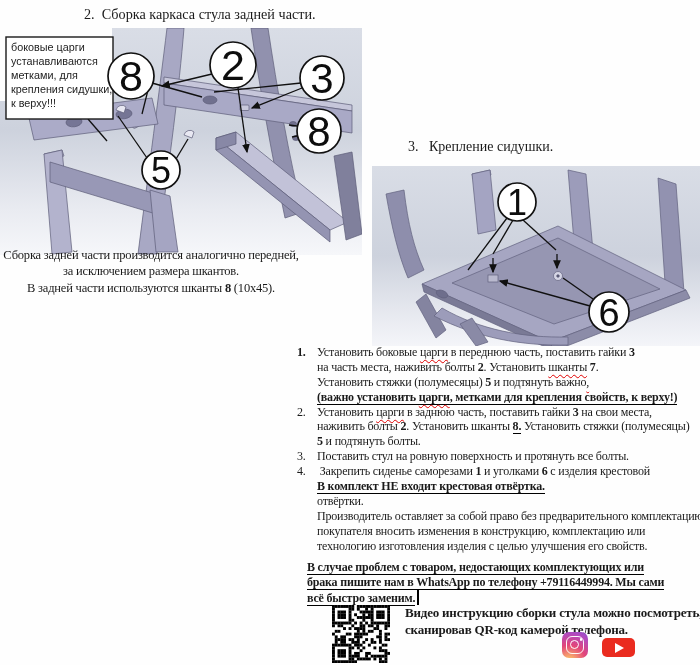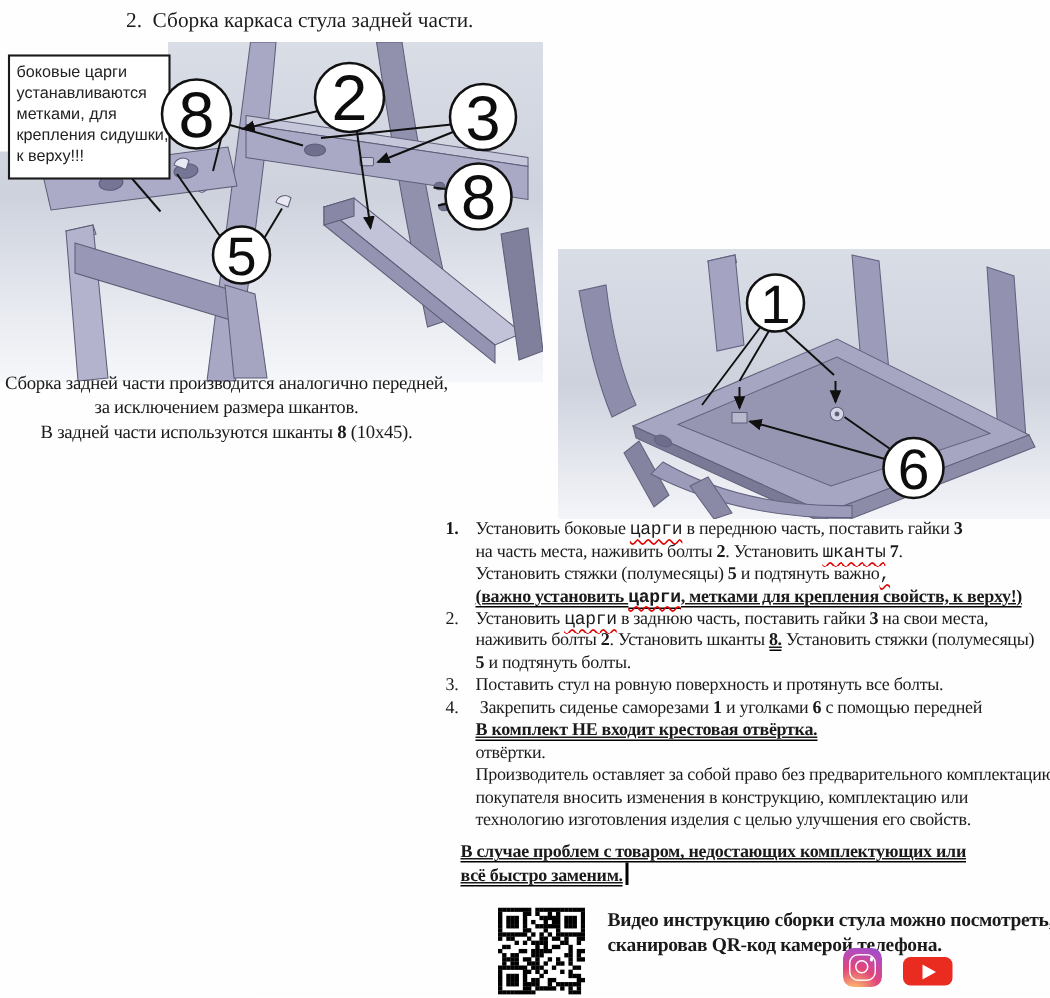--- a/index.html
+++ b/index.html
@@ -4,23 +4,23 @@
 <style>
   html,body{margin:0;padding:0;background:#ffffff;}
   #page{position:relative;width:700px;height:665px;background:#fefefe;overflow:hidden;
         font-family:"Liberation Serif",serif;color:#1a1a1a;}
   .abs{position:absolute;}
   .sec-title{font-size:14.2px;white-space:nowrap;}
   
   .tline{white-space:nowrap;line-height:14.9px;height:14.9px;font-size:12px;letter-spacing:-0.2px;}
   .num{display:inline-block;width:20px;}
   .b{font-weight:700;}
-  .u{border-bottom:1.4px solid #000;text-decoration:underline;}
+  .u{border-bottom:1.4px solid #000;}
   .w{text-decoration-line:underline;text-decoration-style:wavy;text-decoration-color:#e00000;
-     text-decoration-thickness:1px;text-underline-offset:2.5px;font-family:Liberation Mono, monospace;}
+     text-decoration-thickness:1px;text-underline-offset:2.5px;}
   .caret{display:inline-block;width:1.5px;height:15px;background:#000;margin-left:2px;vertical-align:-3px;}
   #notes{text-align:center;width:302px;}
   #notes .tline{line-height:16.4px;height:16.4px;font-size:12.5px;}
   #qr-caption .tline{line-height:16.6px;height:16.6px;font-size:13px;}
   
   .ig{position:absolute;left:562px;top:632px;width:26px;height:26px;border-radius:7px;
       background:radial-gradient(circle at 28% 115%, #fdc468 6%, #e2457a 48%, #b24bbe 80%, #8a4fd0 100%);}
   .ig .frame{position:absolute;left:4px;top:4px;right:4px;bottom:4px;border:1.6px solid rgba(255,255,255,.95);border-radius:6px;}
   .ig .lens{position:absolute;left:8px;top:8px;width:7px;height:7px;border:1.6px solid #fff;border-radius:50%;}
   .ig .dot{position:absolute;right:6px;top:6px;width:2.5px;height:2.5px;background:#fff;border-radius:50%;}
@@ -128,20 +128,21 @@
       <text class="balloon" x="161" y="155" font-size="36" text-anchor="middle">5</text>
     </g>
   </svg>
 
   <div id="notes" class="abs" style="left:0;top:247px;">
       <div class="tline"><span>Сборка задней части производится аналогично передней,</span></div>
       <div class="tline"><span>за исключением размера шкантов.</span></div>
       <div class="tline"><span>В задней части используются шканты </span><span class="b">8</span><span> (10x45).</span></div>
     </div>
 
+  <div class="abs sec-title" style="left:408px;top:139px;font-size:14px;">3.&nbsp;&nbsp;&nbsp;Крепление сидушки.</div>
 
   <svg class="abs" style="left:372px;top:166px;" width="328" height="180" viewBox="0 0 328 180">
     <defs>
       <linearGradient id="bg2" x1="0" y1="0" x2="0" y2="1">
         <stop offset="0" stop-color="#d9dde6"></stop>
           <stop offset="0.5" stop-color="#cdd2dd"></stop>
         <stop offset="0.85" stop-color="#e9ebf1"></stop>
           <stop offset="1" stop-color="#f4f5f9"></stop>
       </linearGradient>
       <marker id="ah2" markerWidth="8" markerHeight="8" refX="6" refY="3" orient="auto">
@@ -196,27 +197,28 @@
 
   <div class="abs" style="left:297px;top:345px;width:403px;">
       <div class="tline"><span class="num b">1.</span><span>Установить боковые </span><span class="w">царги</span><span> в переднюю часть, поставить гайки </span><span class="b">3</span></div>
       <div class="tline" style="padding-left: 20px;"><span>на часть места, наживить болты </span><span class="b">2</span><span>. Установить </span><span class="w">шканты</span><span> </span><span class="b">7</span><span>.</span></div>
       <div class="tline" style="padding-left: 20px;"><span>Установить стяжки (полумесяцы) </span><span class="b">5</span><span> и подтянуть важно</span><span class="w">,</span></div>
       <div class="tline" style="padding-left: 20px;"><span class="b u">(важно установить </span><span class="b u w">царги</span><span class="b u">, метками для крепления свойств, к верху!)</span></div>
       <div class="tline"><span class="num">2.</span><span>Установить </span><span class="w">царги</span><span> в заднюю часть,  поставить гайки </span><span class="b">3</span><span> на свои места,</span></div>
       <div class="tline" style="padding-left: 20px;"><span>наживить болты </span><span class="b">2</span><span>. Установить шканты </span><span class="b u">8.</span><span> Установить стяжки (полумесяцы)</span></div>
       <div class="tline" style="padding-left: 20px;"><span class="b">5</span><span> и подтянуть болты.</span></div>
       <div class="tline"><span class="num">3.</span><span>Поставить стул на ровную поверхность и протянуть все болты.</span></div>
-      <div class="tline"><span class="num">4.</span><span>&nbsp;Закрепить сиденье саморезами </span><span class="b">1</span><span> и уголками </span><span class="b">6</span><span> с помощью передней</span></div>
+      <div class="tline"><span class="num">4.</span><span>&nbsp;Закрепить сиденье саморезами </span><span class="b">1</span><span> и уголками </span><span class="b">6</span><span> с изделия крестовой</span></div>
       <div class="tline" style="padding-left: 20px;"><span class="b u">В комплект НЕ входит крестовая отвёртка.</span></div>
       <div class="tline" style="padding-left: 20px;"><span>отвёртки.</span></div>
       <div class="tline" style="padding-left: 20px;"><span>Производитель оставляет за собой право без предварительного комплектацию</span></div>
       <div class="tline" style="padding-left: 20px;"><span>покупателя вносить изменения в конструкцию, комплектацию или</span></div>
       <div class="tline" style="padding-left: 20px;"><span>технологию изготовления изделия с целью улучшения его свойств.</span></div>
       <div class="tline" style="margin-top: 7px; padding-left: 10px;"><span class="b u">В случае проблем с товаром, недостающих комплектующих или</span></div>
+      <div class="tline" style="padding-left: 10px;"><span class="b u">брака пишите нам в WhatsApp по телефону +79116449994. Мы сами</span></div>
       <div class="tline" style="padding-left: 10px;"><span class="b u">всё быстро заменим.</span><span class="caret"></span></div>
     </div>
 
   <svg id="qr" class="abs" style="left:332px;top:605px;" width="58" height="58" viewBox="0 0 58 58">
     <rect x="0" y="0" width="58" height="58" fill="#fff"></rect>
   <rect x="0.00" y="0.00" width="2.91" height="2.91" fill="#000"></rect>
       <rect x="2.76" y="0.00" width="2.91" height="2.91" fill="#000"></rect>
       <rect x="5.52" y="0.00" width="2.91" height="2.91" fill="#000"></rect>
       <rect x="8.29" y="0.00" width="2.91" height="2.91" fill="#000"></rect>
       <rect x="11.05" y="0.00" width="2.91" height="2.91" fill="#000"></rect>

